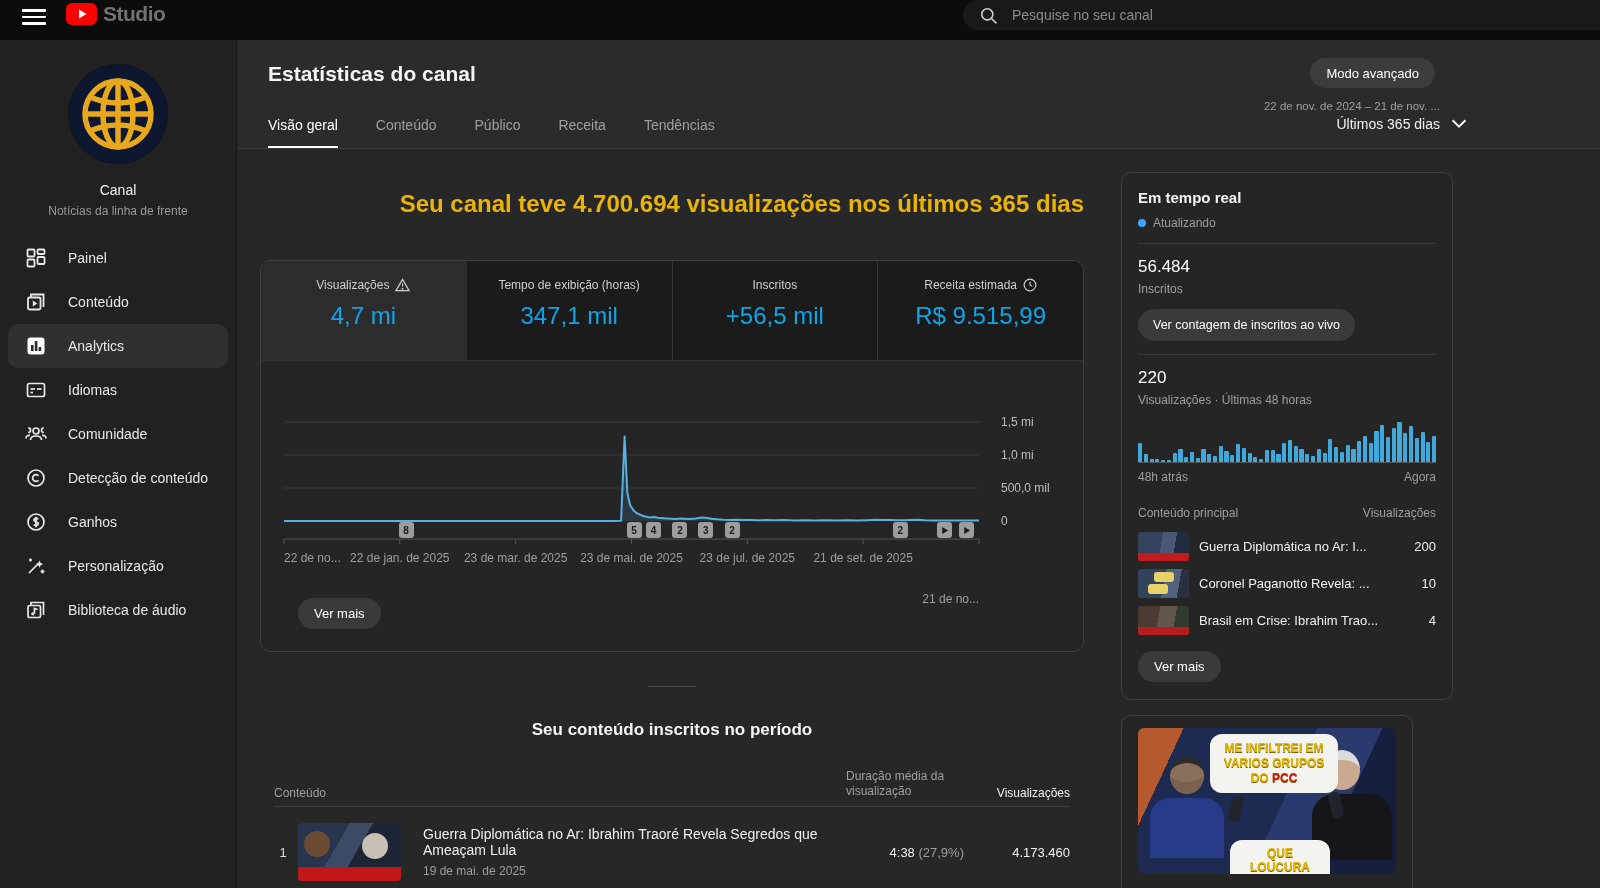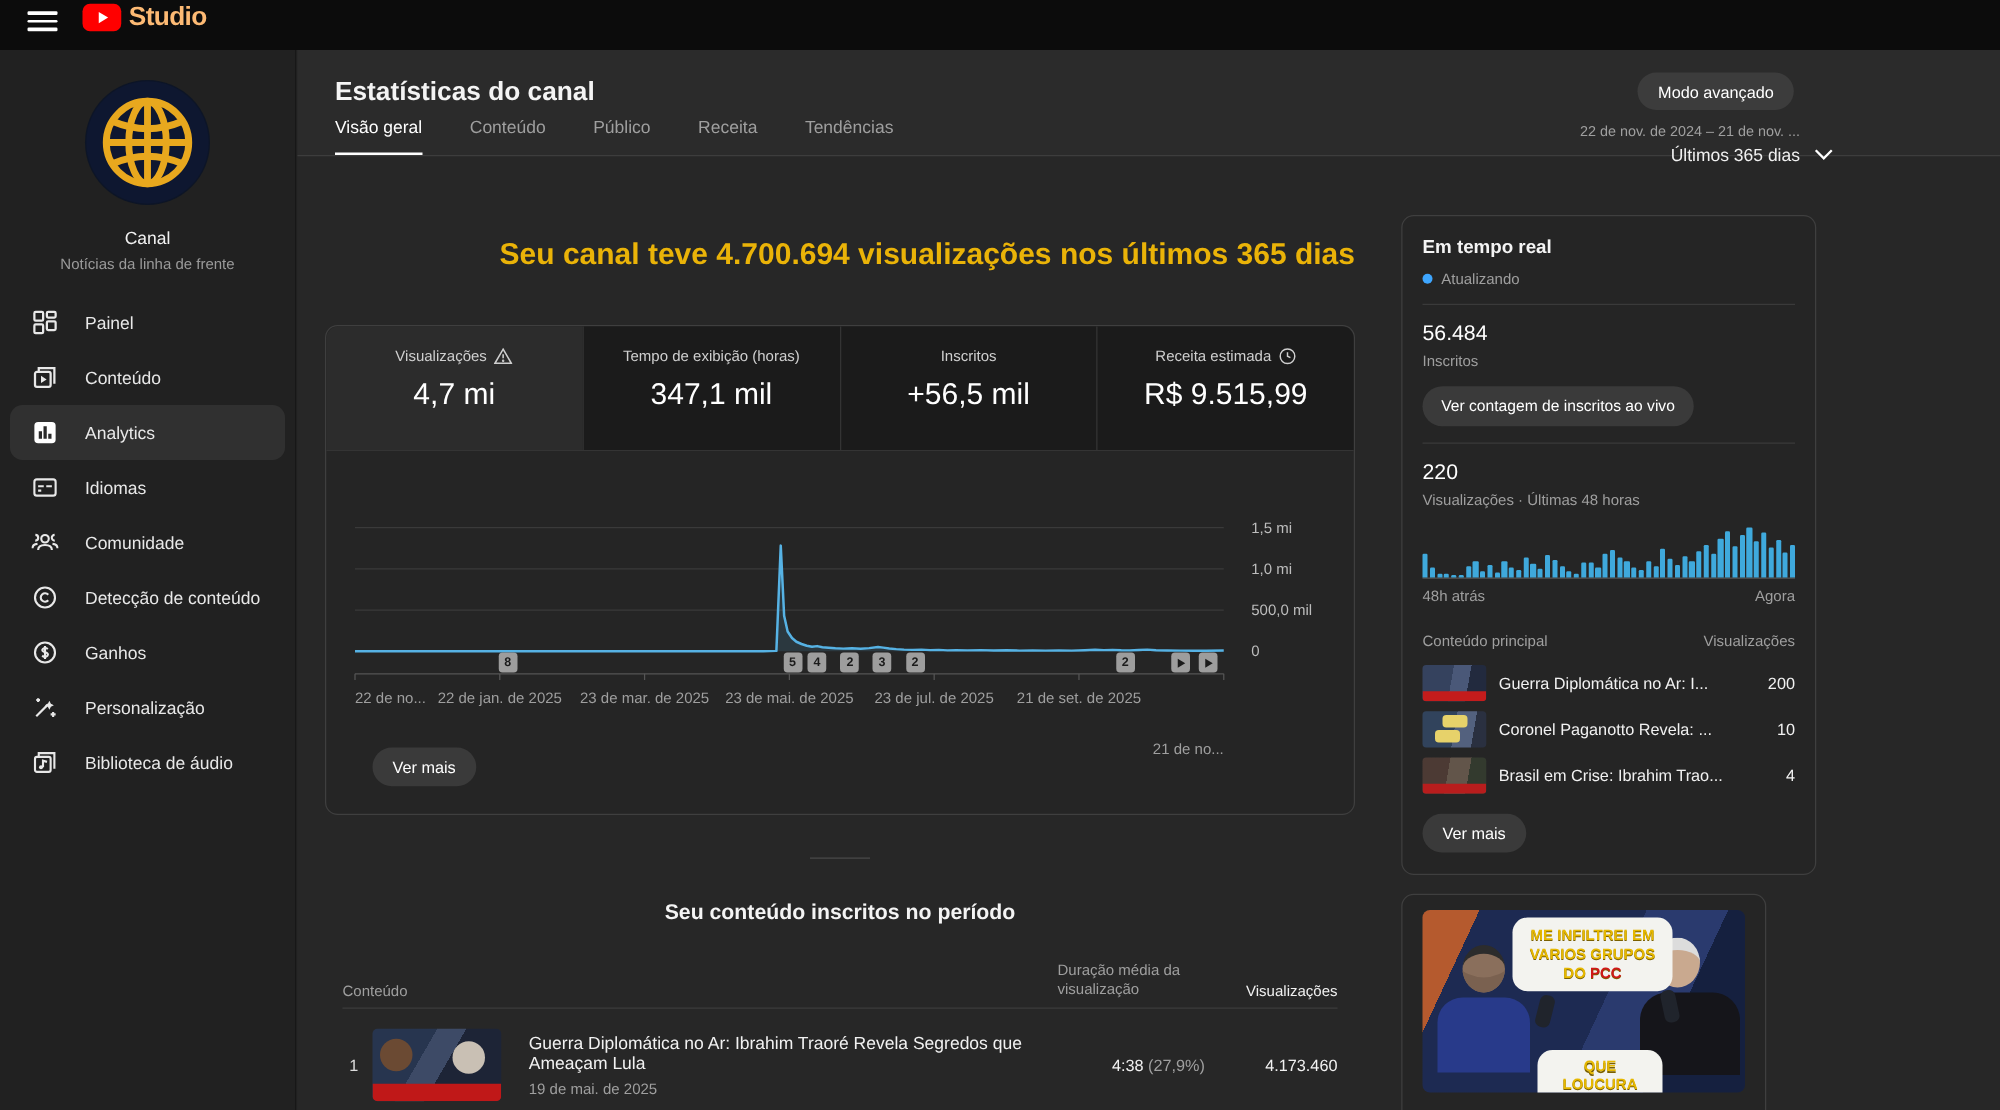--- a/index.html
+++ b/index.html
@@ -6,21 +6,21 @@
   html,body { width:1600px; height:888px; overflow:hidden; background:#272727;
     font-family:"Liberation Sans","DejaVu Sans",sans-serif; color:#fff; }
 
   
   .topbar { position:absolute; left:0; top:0; width:1600px; height:40px; background:#0c0c0c; z-index:30; }
   .hamburger { position:absolute; left:22px; top:5px; width:24px; height:22px; cursor:pointer; }
   .hamburger span { display:block; height:2.5px; background:#fff; margin:4px 0; border-radius:1px; }
   .brand { position:absolute; left:66px; top:2px; display:flex; align-items:center; gap:6px; }
   .yt-box { width:31px; height:22px; background:#f00; border-radius:6px; display:flex; align-items:center; justify-content:center; }
   .yt-box svg { display:block; }
-  .brand-name { font-size:21px; font-weight:700; letter-spacing:-0.5px; color:#fdba74; }
+  .brand-name { font-size:21px; font-weight:700; letter-spacing:-0.5px; color:#737373; }
   .searchbar { position:absolute; left:963px; right:0; top:0px; height:30px; background:#191919;
     border-radius:16px 0 0 16px; display:flex; align-items:center; padding-left:16px; }
   .searchbar svg { flex:none; }
   .search-input { background:transparent; border:none; outline:none; color:#ddd; font-size:14px;
     margin-left:14px; width:420px; font-family:inherit; }
   .search-input::placeholder { color:#8b8b8b; }
 
   
   .sidebar { position:absolute; left:0; top:40px; width:237px; bottom:0; background:#212121;
     border-right:1px solid #171717; z-index:20; }
@@ -30,21 +30,21 @@
   .channel-name { margin-top:18px; font-size:14px; font-weight:500; color:#f1f1f1; }
   .channel-sub { margin-top:6px; font-size:12px; color:#9a9a9a; }
   .nav { margin-top:18px; }
   .nav-item { height:44px; display:flex; align-items:center; padding-left:24px; cursor:pointer;
     color:#e8e8e8; font-size:14px; }
   .nav-item .nicon { width:24px; height:24px; margin-right:20px; display:flex; align-items:center; justify-content:center; }
   .nav-item.active { background:#303030; border-radius:10px; margin:0 8px; padding-left:16px; font-weight:500; }
 
   
   .main { position:absolute; left:238px; top:40px; right:0; bottom:0; background:#272727; }
-  .main-header { position:absolute; left:0; right:0; top:0; height:85px; background:#2b2b2b;
+  .main-header { position:absolute; left:0; right:0; top:0; height:109px; background:#2b2b2b;
     border-bottom:1px solid #3d3d3d; }
   .page-title { position:absolute; left:30px; top:22px; font-size:21px; font-weight:600; color:#f4f4f4; }
   .tabs { position:absolute; left:30px; bottom:0; display:flex; gap:38px; }
   .tab { font-size:14px; color:#9f9f9f; padding-bottom:15px; cursor:pointer; position:relative; font-weight:500; }
   .tab.active { color:#fff; }
   .tab.active::after { content:""; position:absolute; left:0; right:0; bottom:0; height:2.5px; background:#fff; }
   .adv-btn { position:absolute; right:165px; top:18px; height:30px; padding:0 16px; border-radius:16px;
     background:#3c3c3c; color:#fff; font-size:13px; font-weight:500; border:none; cursor:pointer;
     font-family:inherit; display:flex; align-items:center; }
   .daterange { position:absolute; right:160px; top:60px; text-align:right; cursor:pointer; }
@@ -55,21 +55,21 @@
   
   .headline { position:absolute; left:22px; width:824px; top:150px; text-align:right;
     font-size:24px; font-weight:700; color:#eab308; }
   .chart-card { position:absolute; left:22px; top:220px; width:824px; height:392px;
     border:1px solid #3f3f3f; border-radius:10px; background:#252525; }
   .metric-strip { display:flex; height:100px; border-bottom:1px solid #343434; border-radius:10px 10px 0 0; overflow:hidden; }
   .metric { flex:1; background:#1b1b1b; border-left:1px solid #343434; text-align:center; padding-top:17px; cursor:pointer; }
   .metric:first-child { border-left:none; }
   .metric.selected { background:#2c2c2c; }
   .metric-label { font-size:12px; color:#cfcfcf; display:flex; align-items:center; justify-content:center; gap:6px; }
-  .metric-value { font-size:24px; color:#ffffff; margin-top:10px; }
+  .metric-value { font-size:24px; color:#0ea5e9; margin-top:10px; }
 
   .chart-body { position:absolute; left:0; top:100px; right:0; bottom:0; }
   .chart-svg { position:absolute; left:0; top:0; }
   .ylabel { position:absolute; left:740px; transform:translateY(-50%); font-size:12px; color:#bdbdbd; }
   .marker { position:absolute; top:161px; width:15px; height:16px; background:#9d9d9d; border-radius:3px;
     color:#1b1b1b; font-size:10px; font-weight:700; display:flex; align-items:center; justify-content:center; cursor:pointer; }
   .marker.play { font-size:8px; }
   .xlabels { position:absolute; left:23px; top:190px; width:695px; }
   .xlabel { position:absolute; transform:translateX(-50%); font-size:12px; color:#9f9f9f; white-space:nowrap; }
   .xlabel.first { transform:none; }
@@ -163,20 +163,27 @@
       <span></span>
       <span></span>
     </div>
   <div class="brand">
     <div class="yt-box">
       <svg width="12" height="12" viewBox="0 0 12 12">
           <path d="M3 1.5 L10.5 6 L3 10.5 Z" fill="#fff"></path>
         </svg>
     </div>
     <div class="brand-name">Studio</div>
+  </div>
+  <div class="searchbar">
+    <svg width="19" height="19" viewBox="0 0 24 24" fill="none" stroke="#cfcfcf" stroke-width="2">
+        <circle cx="10.5" cy="10.5" r="7"></circle>
+        <line x1="15.8" y1="15.8" x2="22" y2="22"></line>
+      </svg>
+    <input class="search-input" type="text" placeholder="Pesquise no seu canal" style="">
   </div>
 </div>
 
 <div class="sidebar">
   <div class="channel">
     <div class="avatar">
       <svg width="100" height="100" viewBox="0 0 100 100">
         <circle cx="50" cy="50" r="49" fill="#0e1730"></circle>
         <g stroke="#e8a81e" stroke-width="5.5" fill="none">
           <circle cx="50" cy="50" r="33"></circle>

